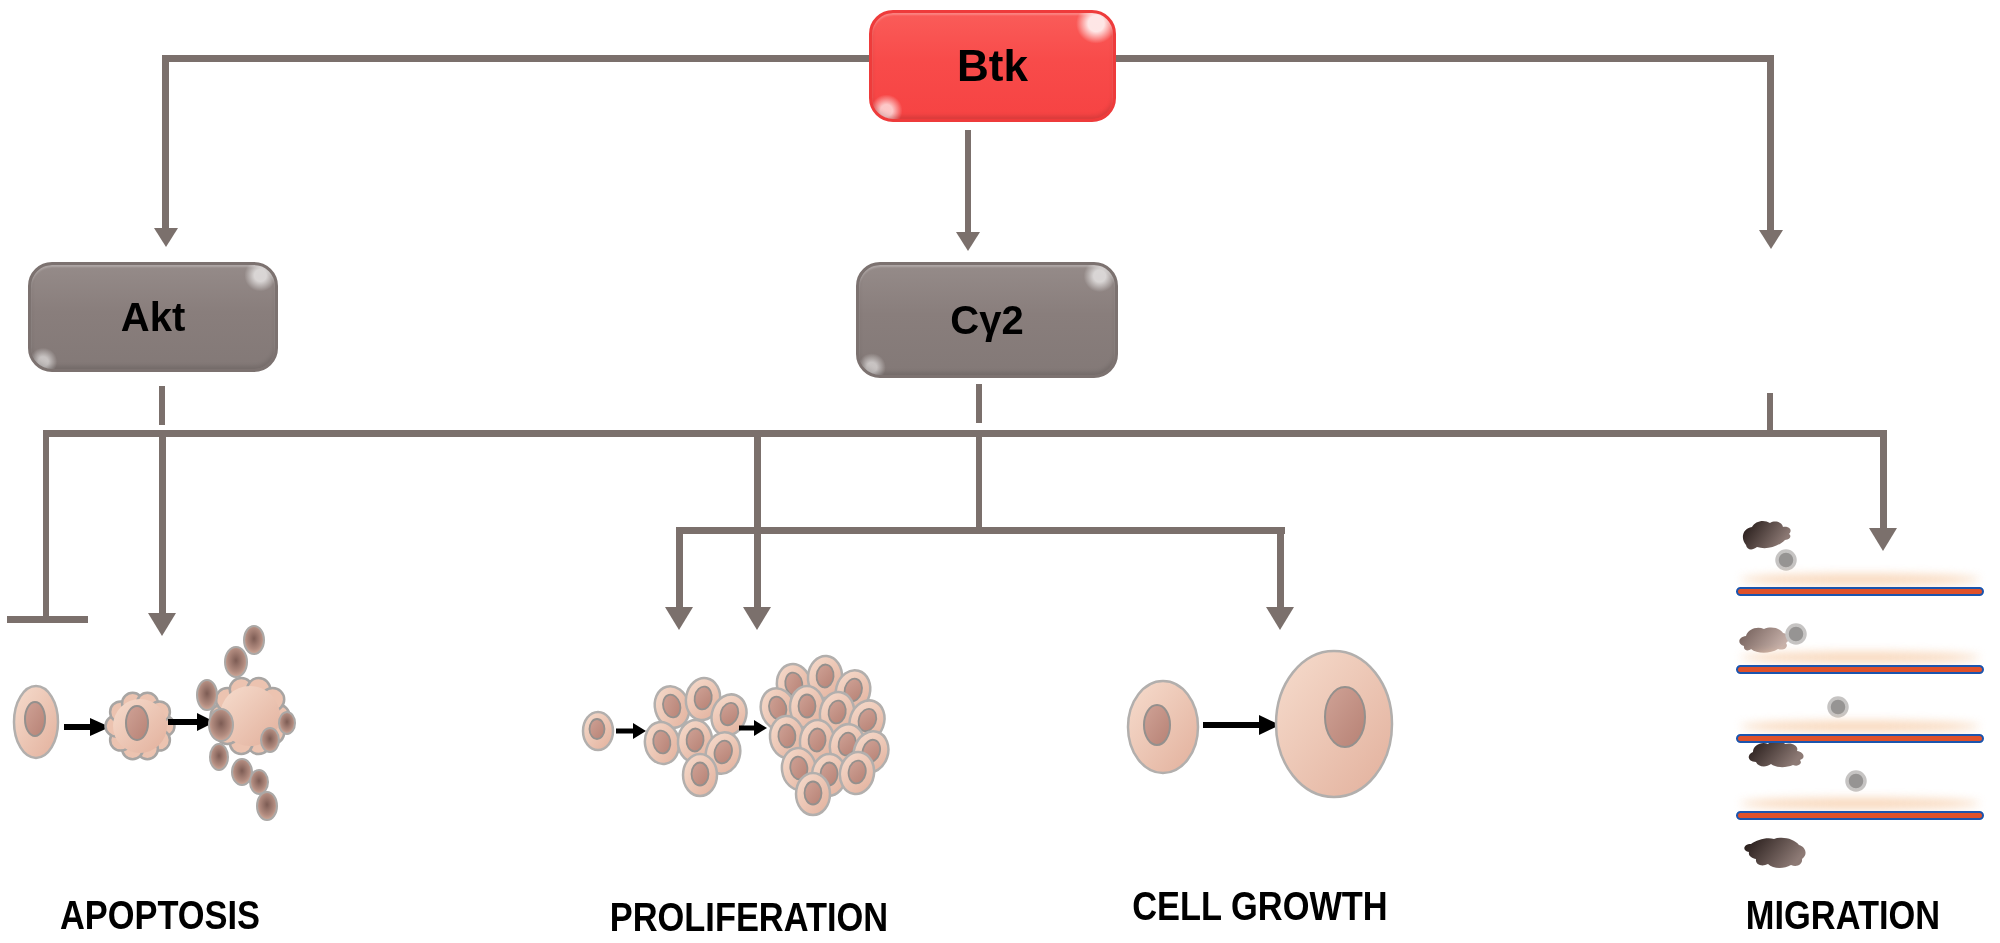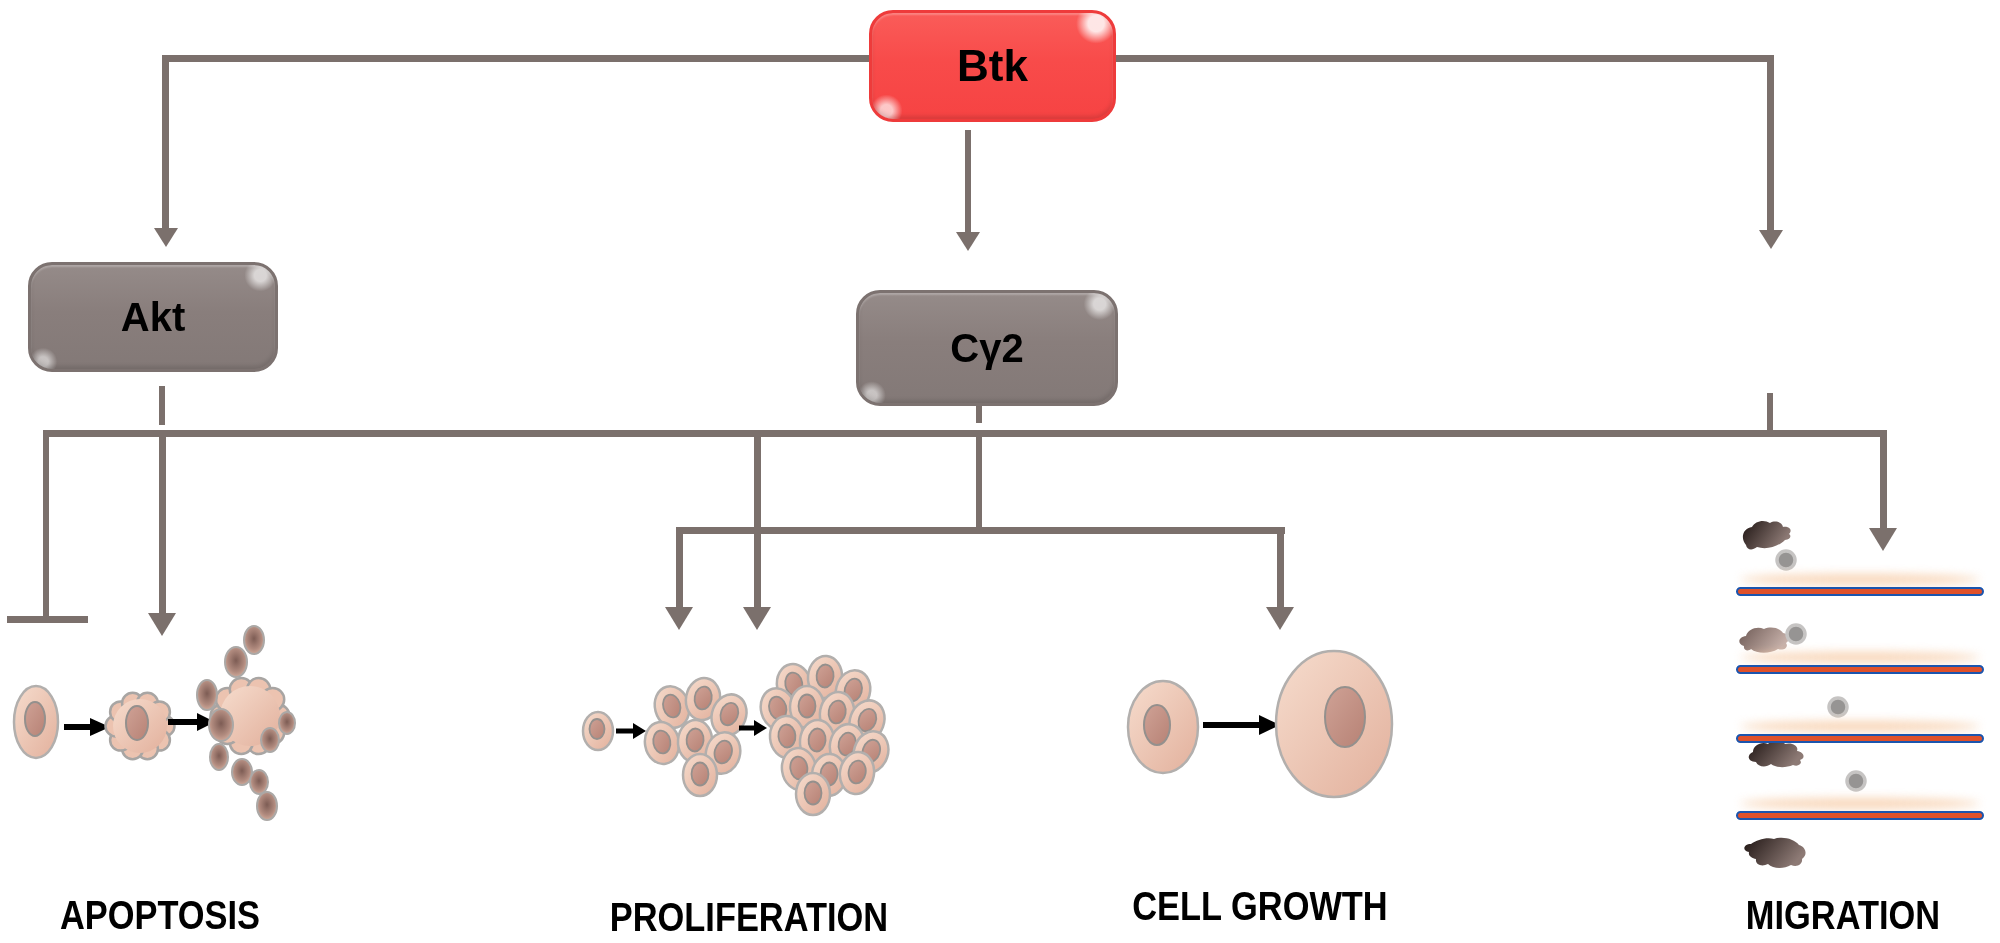--- a/index.html
+++ b/index.html
@@ -31,21 +31,21 @@
     margin-left:26px;
   }
   .node-gray{
     background:
       radial-gradient(circle at 94% 10%, rgba(255,255,255,.65) 0 6px, rgba(255,255,255,0) 16px),
       radial-gradient(circle at 5% 93%, rgba(255,255,255,.55) 0 5px, rgba(255,255,255,0) 14px),
       linear-gradient(180deg,#958b89 0%,#897e7c 45%,#837977 100%);
     border:3px solid #7c7270;
   }
   .node-akt{left:28px;top:262px;width:244px;height:104px;font-size:40px;}
-  .node-cy2{left:856px;top:262px;width:256px;height:110px;font-size:40px;margin-top:28px;}
+  .node-cy2{left:856px;top:262px;width:256px;height:110px;font-size:40px;}
   .node-cxcr2{
     left:1642px;top:262px;width:266px;height:106px;font-size:38px;
     background:
       radial-gradient(circle at 93% 12%, rgba(255,255,255,.95) 0 8px, rgba(255,255,255,0) 20px),
       radial-gradient(circle at 6% 90%, rgba(255,255,255,.9) 0 7px, rgba(255,255,255,0) 16px),
       linear-gradient(180deg,#e6e5e3 0%,#dcdbd9 45%,#d6d5d3 100%);
     border:3px solid #c9c8c6;
   }
   
   .outcome{

